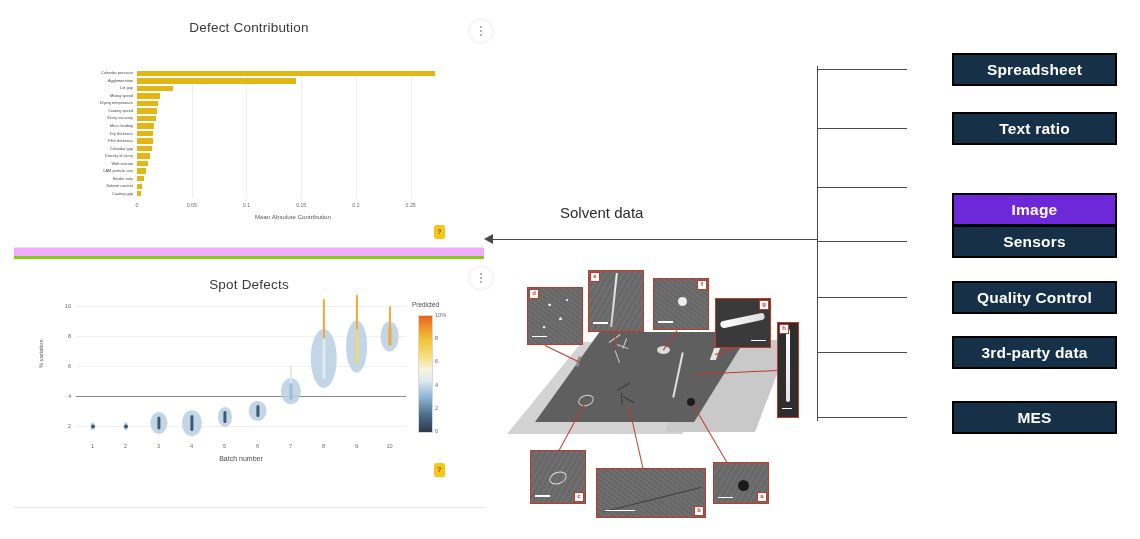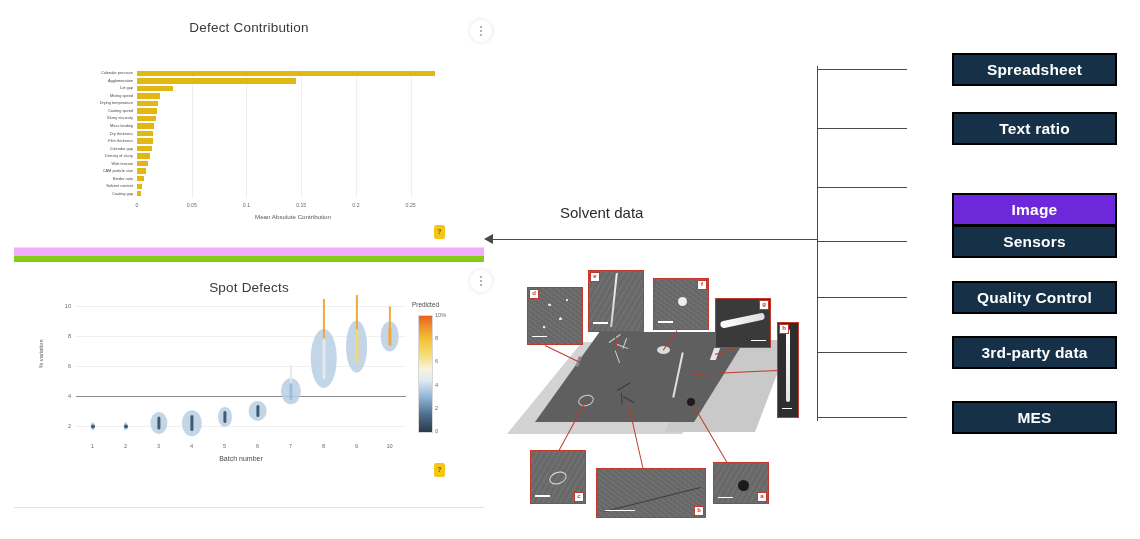--- a/index.html
+++ b/index.html
@@ -1,21 +1,21 @@
 <!DOCTYPE html>
 <html><head>
 <meta charset="utf-8">
 <style>
   html,body{margin:0;padding:0;}
   body{width:1140px;height:539px;background:#ffffff;
        font-family:"Liberation Sans",sans-serif;overflow:hidden;position:relative;}
 
   
   #dashboard{position:absolute;left:14px;top:8px;width:470px;height:500px;background:#f0abfc;}
-  .card{position:absolute;left:0;width:470px;background:#fff;border-top:6px solid #84cc16;
+  .card{position:absolute;left:0;width:470px;background:#fff;border-top:3px solid #84cc16;
         border-bottom:1px solid #e3e3e3;box-sizing:border-box;}
   #card-bars{top:0;height:240px;border-top:none;}
   #card-violin{top:248px;height:252px;}
 
   .card-title{position:absolute;left:0;width:470px;text-align:center;
               font-size:13.5px;color:#3a3a3a;font-weight:400;letter-spacing:.2px;}
   .card-sub{position:absolute;left:0;width:470px;text-align:center;font-size:7.5px;color:#7c7c7c;}
 
   .kebab{position:absolute;width:22px;height:22px;border-radius:50%;
          box-shadow:0 0 4px rgba(0,0,0,.13);background:#fff;}

